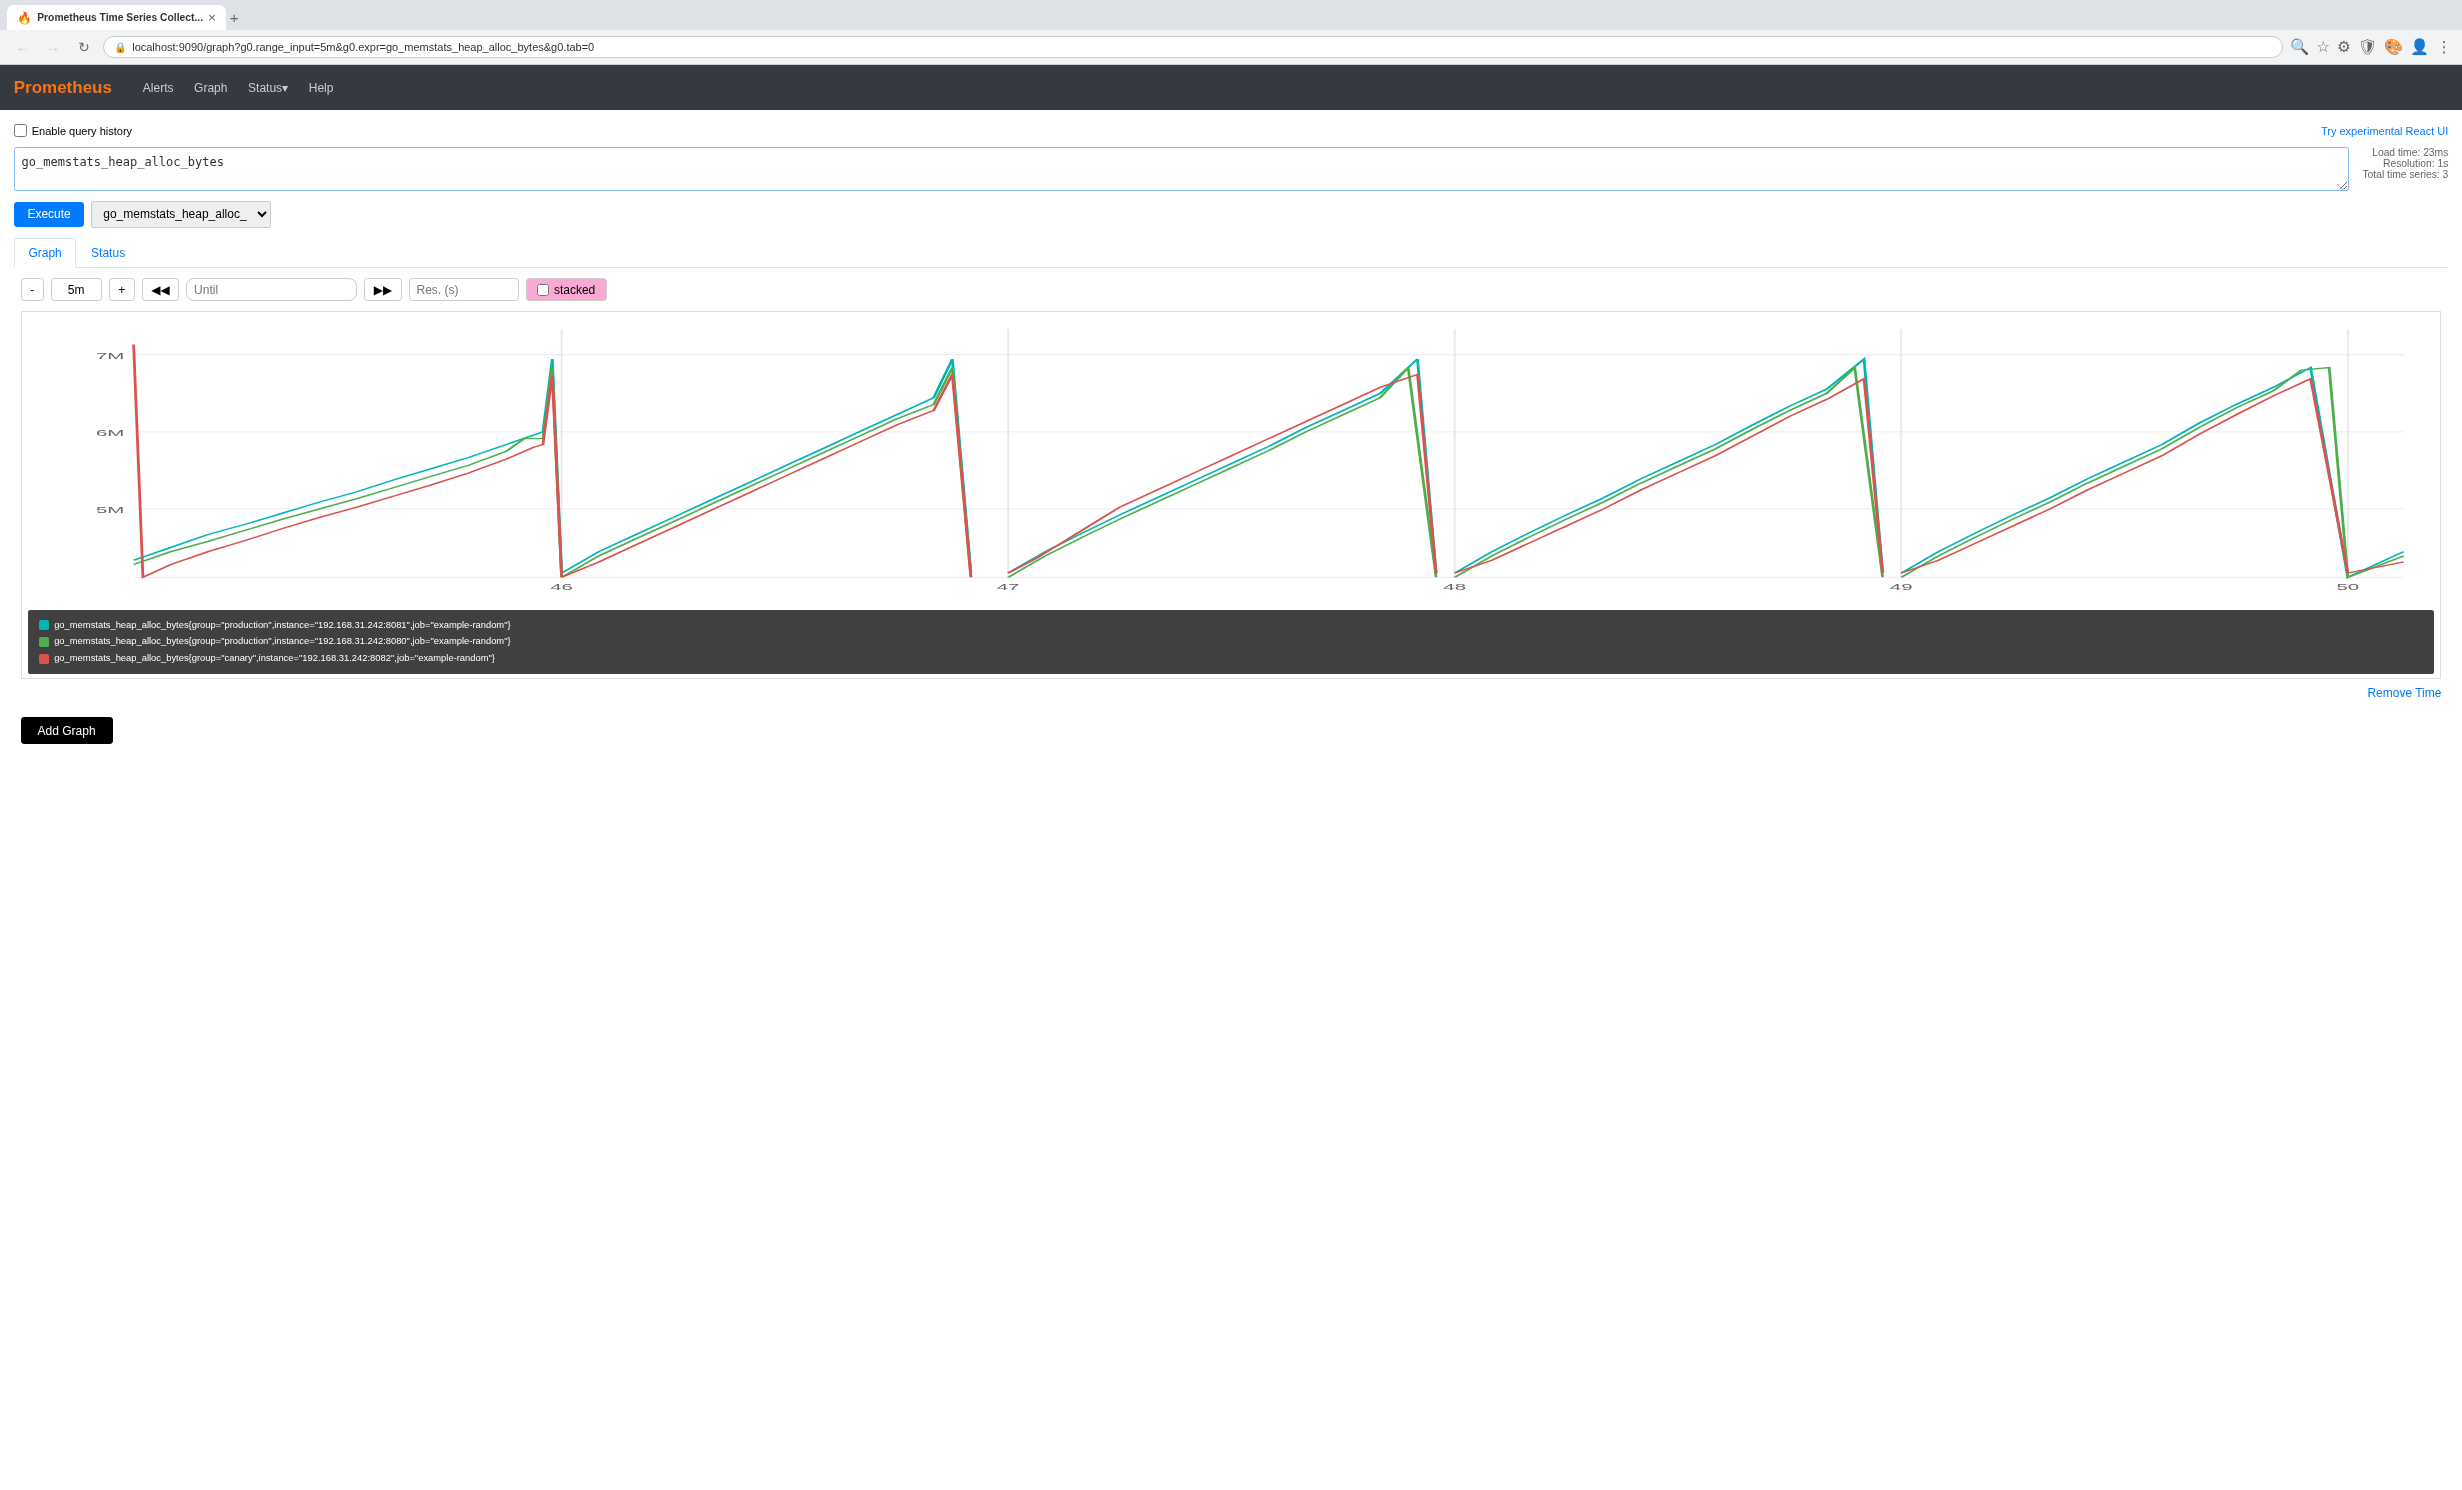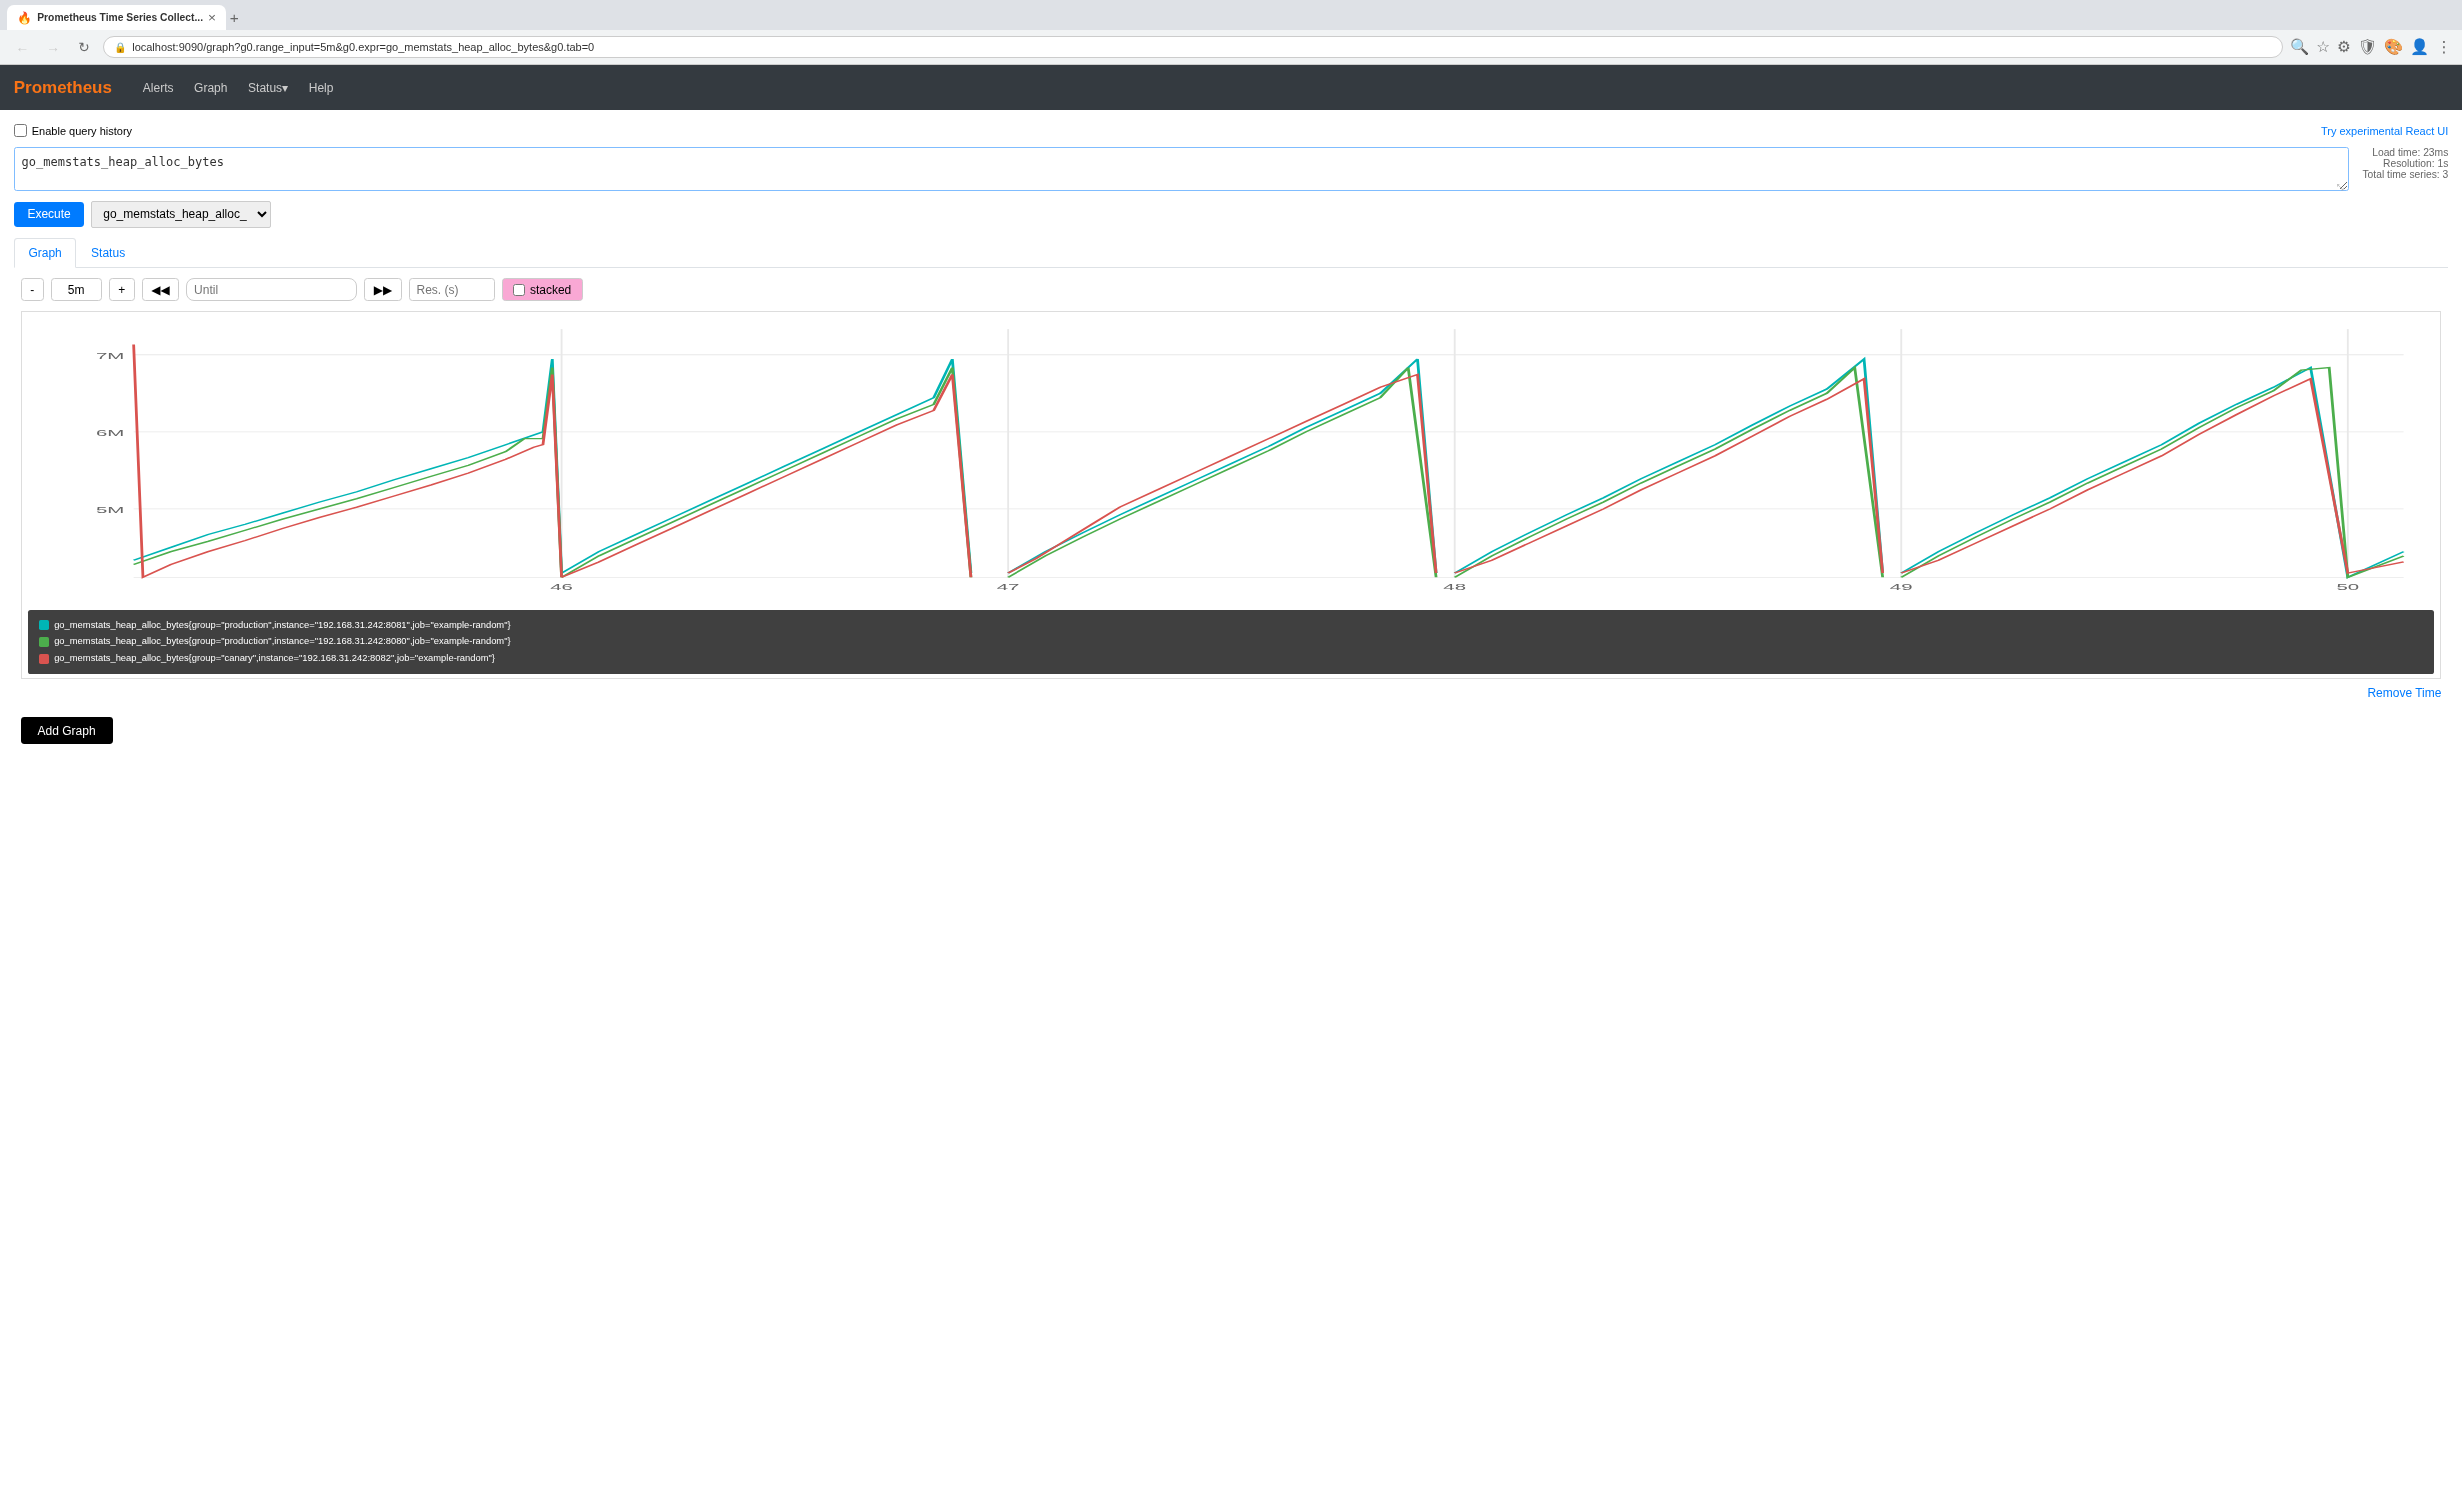--- a/index.html
+++ b/index.html
@@ -216,21 +216,21 @@
       border: 0.9px solid #ccc;
       border-radius: 8px;
       padding: 3.4px 6.9px;
       width: 171px;
       font-size: 12px;
     }
     .res-input {
       border: 0.9px solid #ccc;
       border-radius: 3.4px;
       padding: 3.4px 6.9px;
-      width: 86px;
+      width: 110px;
       font-size: 12px;
     }
     .stacked-btn {
       border: 0.9px solid #ccc;
       background: #f9a8d4;
       padding: 3.4px 10.3px;
       border-radius: 3.4px;
       cursor: pointer;
       font-size: 12px;
       display: flex;

